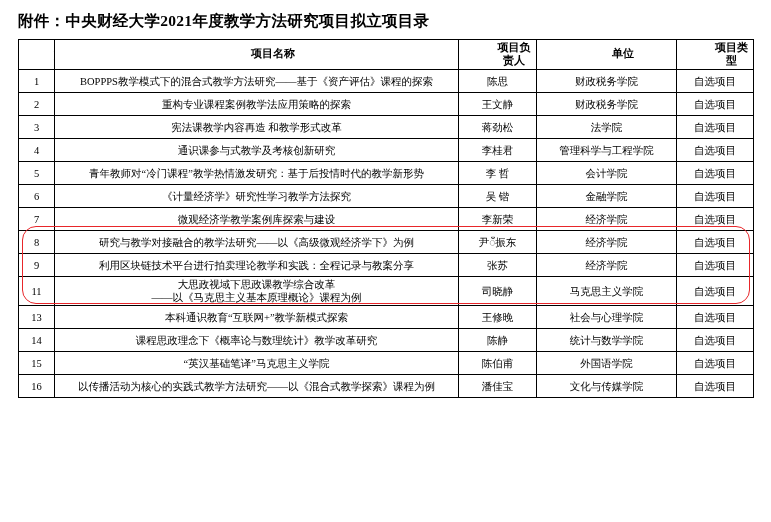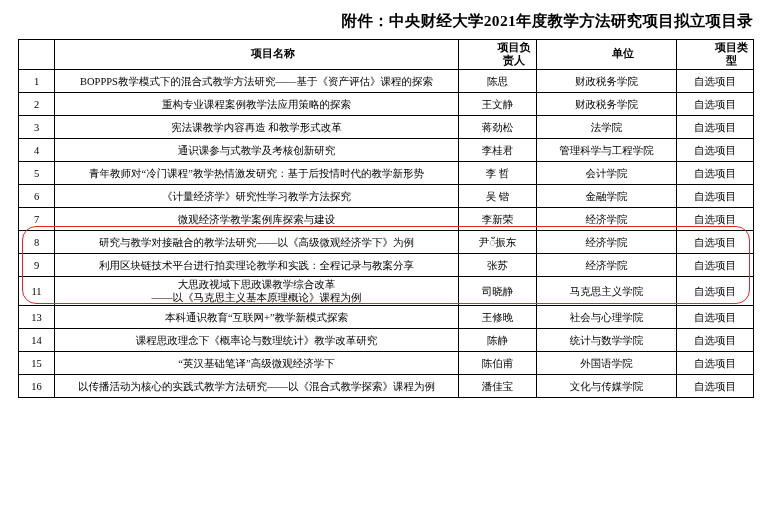--- a/index.html
+++ b/index.html
@@ -15,21 +15,21 @@
     color: #000000;
   }
   .page {
     position: relative;
     width: 771px;
     height: 522px;
     box-sizing: border-box;
     padding: 8px 18px 0 18px;
   }
   .doc-title {
-    text-align: right;
+    text-align: left;
     font-size: 15.5px;
     font-weight: bold;
     letter-spacing: 0.3px;
     margin: 4px 0 8px 0;
     line-height: 1.2;
     white-space: nowrap;
   }
   table.proj-table {
     width: 100%;
     border-collapse: collapse;
@@ -193,21 +193,21 @@
       </tr>
       <tr class="row-h1">
         <td class="cell-no">14</td>
         <td class="cell-name">课程思政理念下《概率论与数理统计》教学改革研究</td>
         <td class="cell-lead">陈静</td>
         <td class="cell-unit">统计与数学学院</td>
         <td class="cell-type">自选项目</td>
       </tr>
       <tr class="row-h1">
         <td class="cell-no">15</td>
-        <td class="cell-name">“英汉基础笔译”高级微观经济学下</td>
+        <td class="cell-name">“英汉基础笔译”马克思主义学院</td>
         <td class="cell-lead">陈伯甫</td>
         <td class="cell-unit">外国语学院</td>
         <td class="cell-type">自选项目</td>
       </tr>
       <tr class="row-h1">
         <td class="cell-no">16</td>
         <td class="cell-name">以传播活动为核心的实践式教学方法研究——以《混合式教学探索》课程为例</td>
         <td class="cell-lead">潘佳宝</td>
         <td class="cell-unit">文化与传媒学院</td>
         <td class="cell-type">自选项目</td>

